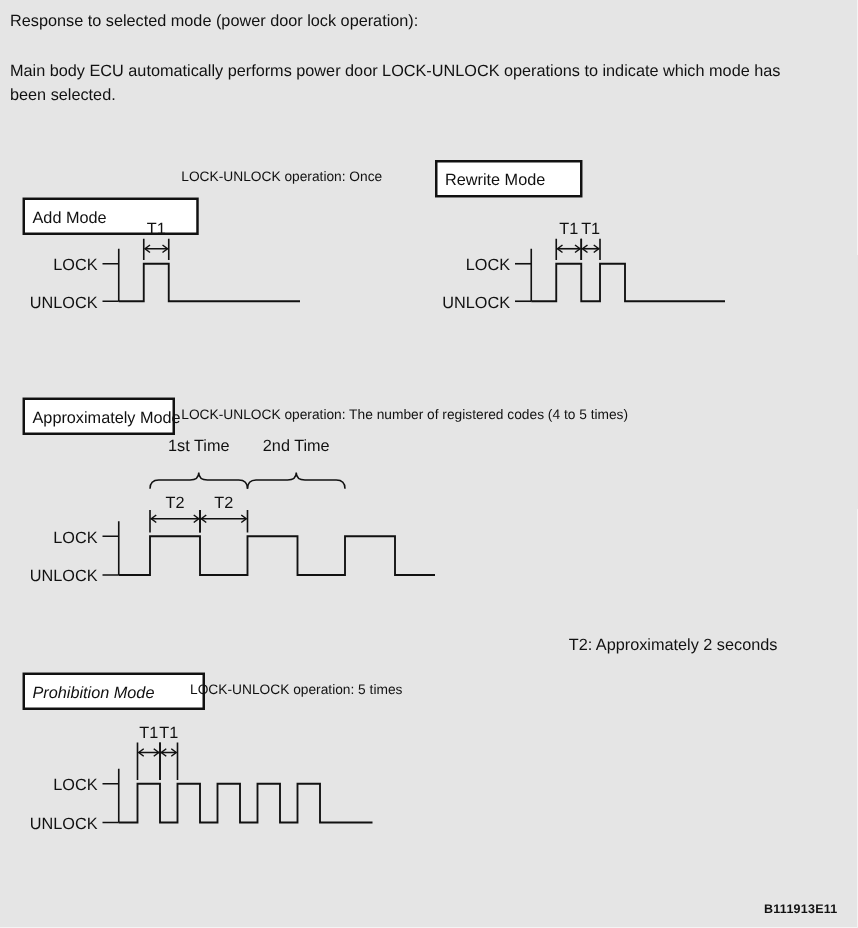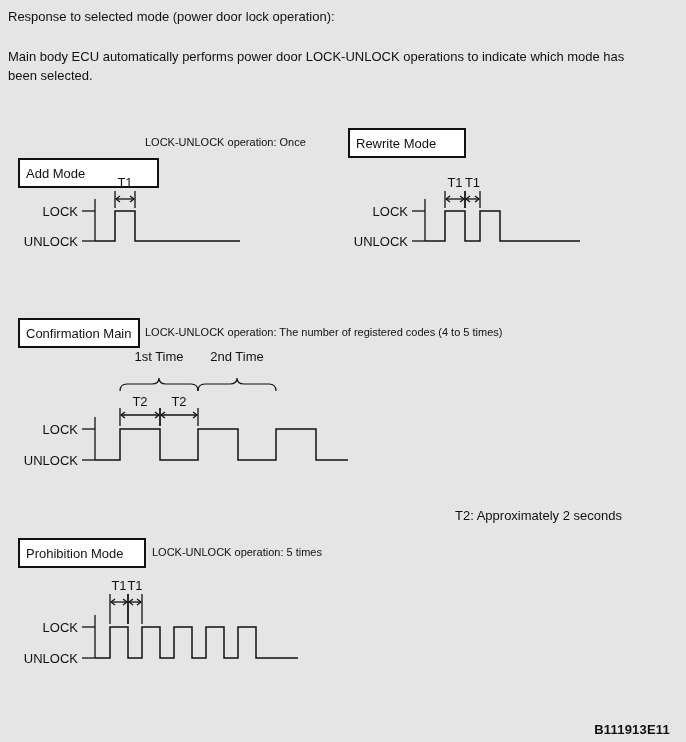--- a/index.html
+++ b/index.html
@@ -21,21 +21,21 @@
     background: #ffffff;
     display: flex;
     align-items: center;
     padding-left: 6px;
     font-size: 13px;
     white-space: nowrap;
   }
   .op-text { position: absolute; font-size: 11px; white-space: nowrap; }
   .note { position: absolute; font-size: 13px; white-space: nowrap; }
   .wf { position: absolute; }
-  .fig-code { position: absolute; font-size: 13px; font-weight: bold; letter-spacing: 0.2px; }
+  .fig-code { position: absolute; font-size: 10px; font-weight: bold; letter-spacing: 0.2px; }
   .wf-text { font-family: "Liberation Sans", sans-serif; font-size: 13px; fill: #111111; }
   .wf-line { stroke: #111111; stroke-width: 1.3; }
   .wf-path { stroke: #111111; stroke-width: 1.5; fill: none; }
   .wf-ah { stroke: #111111; stroke-width: 1.2; fill: none; }
 </style>
 </head>
 <body>
 
 <div class="page">
 
@@ -80,21 +80,21 @@
       <text x="107" y="15" text-anchor="middle" class="wf-text">T1</text>
       <line x1="117" y1="19" x2="117" y2="36" class="wf-line"></line>
       <line x1="132" y1="19" x2="132" y2="36" class="wf-line"></line>
       <line x1="118" y1="27" x2="131" y2="27" class="wf-line"></line>
       <path d="M 122 24 L 118 27 L 122 30" class="wf-ah"></path>
       <path d="M 127 24 L 131 27 L 127 30" class="wf-ah"></path>
       <text x="124.5" y="15" text-anchor="middle" class="wf-text">T1</text>
     </svg>
 
   <div class="mode-box" style="left:18px; top:318px; width:122px;">
-    <span>Confirmation Main</span>
+    <span>Approximately Mode</span>
   </div>
   <div class="op-text" style="left:145px; top:326px;">LOCK-UNLOCK operation: The number of registered codes (4 to 5 times)</div>
   <svg class="wf" style="left:18px; top:345px;" width="380" height="132">
       <text x="60" y="89" text-anchor="end" class="wf-text">LOCK</text>
       <text x="60" y="120" text-anchor="end" class="wf-text">UNLOCK</text>
       <line x1="64" y1="84" x2="77" y2="84" class="wf-line"></line>
       <line x1="64" y1="115" x2="77" y2="115" class="wf-line"></line>
       <line x1="77" y1="72" x2="77" y2="115" class="wf-line"></line>
       <path d="M 77 115 H 102 V 84 H 142 V 115 H 180 V 84 H 220 V 115 H 258 V 84 H 298 V 115 H 330" class="wf-path"></path>
       <line x1="102" y1="63" x2="102" y2="81" class="wf-line"></line>
@@ -110,21 +110,21 @@
       <path d="M 175 67 L 179 70 L 175 73" class="wf-ah"></path>
       <text x="161" y="61" text-anchor="middle" class="wf-text">T2</text>
       <path d="M 102 46 Q 102 39 109 39 L 134 39 Q 141 39 141 33 Q 141 39 148 39 L 173 39 Q 180 39 180 46" class="wf-ah"></path>
       <text x="141" y="16" text-anchor="middle" class="wf-text">1st Time</text>
       <path d="M 180 46 Q 180 39 187 39 L 212 39 Q 219 39 219 33 Q 219 39 226 39 L 251 39 Q 258 39 258 46" class="wf-ah"></path>
       <text x="219" y="16" text-anchor="middle" class="wf-text">2nd Time</text>
     </svg>
 
   <div class="note" style="left:455px; top:508px;text-align:center;">T2: Approximately 2 seconds</div>
 
-  <div class="mode-box" style="left:18px; top:538px; width:128px;">
+  <div class="mode-box" style="left:18px; top:538px; width:146px;font-style:italic;">
     <span>Prohibition Mode</span>
   </div>
   <div class="op-text" style="left:152px; top:546px;">LOCK-UNLOCK operation: 5 times</div>
   <svg class="wf" style="left:18px; top:575px;" width="340" height="100">
       <text x="60" y="57" text-anchor="end" class="wf-text">LOCK</text>
       <text x="60" y="88" text-anchor="end" class="wf-text">UNLOCK</text>
       <line x1="64" y1="52" x2="77" y2="52" class="wf-line"></line>
       <line x1="64" y1="83" x2="77" y2="83" class="wf-line"></line>
       <line x1="77" y1="40" x2="77" y2="83" class="wf-line"></line>
       <path d="M 77 83 H 92 V 52 H 110 V 83 H 124 V 52 H 142 V 83 H 156 V 52 H 174 V 83 H 188 V 52 H 206 V 83 H 220 V 52 H 238 V 83 H 280" class="wf-path"></path>

